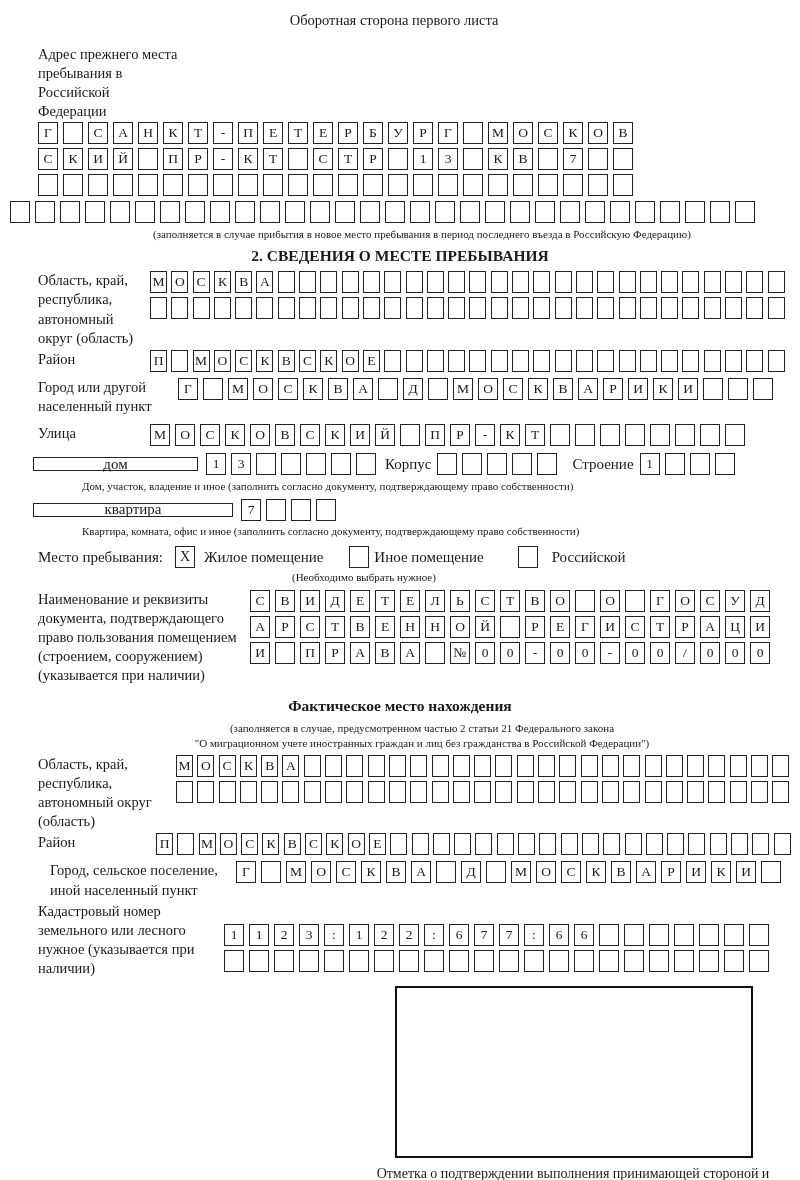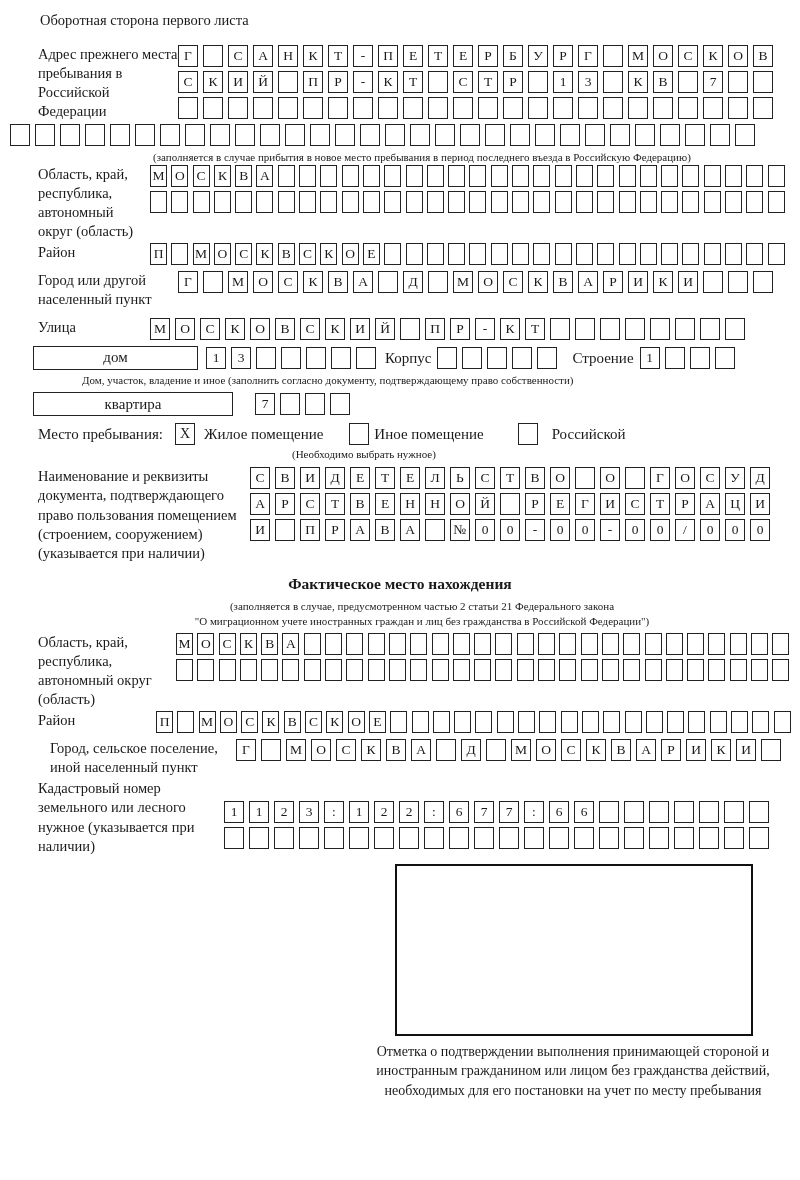--- a/index.html
+++ b/index.html
@@ -7,21 +7,21 @@
     position:relative;
     width:800px;
     height:1180px;
     background:#ffffff;
     color:#1a1a1a;
     font-family:"Liberation Serif", serif;
     overflow:hidden;
   }
   .corner-note{
     margin:12px 52px 0 0;
-    text-align:left;
+    text-align:center;
     font-size:14.5px;
     padding-left:40px;
   }
   .row{display:flex;align-items:flex-start;}
   .lbl{
     font-size:14.5px;
     line-height:1.32;
     flex:0 0 auto;
   }
   .boxcol{display:flex;flex-direction:column;}
@@ -44,21 +44,21 @@
   .center{text-align:center;}
   .sec-title{
     font-size:15.5px;
     font-weight:bold;
     text-align:center;
     margin:6px 0 6px 0;
   }
   .labelbox{
     box-sizing:border-box;
     border:1.8px solid #222222;
-    height:24px;
+    height:14px;
     display:flex;align-items:center;justify-content:center;
     font-size:15px;
     background:#ffffff;
   }
   .inline-lbl{font-size:15px;line-height:24px;}
   .checkbox{
     box-sizing:border-box;
     border:1.8px solid #222222;
     width:20px;height:22px;
     display:flex;align-items:center;justify-content:center;
@@ -80,21 +80,21 @@
     line-height:1.4;
   }
 </style>
 </head>
 <body>
 
 <div class="page">
 
   <div class="corner-note">Оборотная сторона первого листа</div>
 
-  <div class="row" style="margin:16px 0 0 38px;">
+  <div class="row" style="margin:16px 0 0 38px;flex-direction:column;">
     <div class="lbl" style="width:140px;">Адрес прежнего места пребывания в Российской Федерации</div>
     <div class="boxcol">
       <div class="boxrow">
           <span class="cell">Г</span>
           <span class="cell"></span>
           <span class="cell">С</span>
           <span class="cell">А</span>
           <span class="cell">Н</span>
           <span class="cell">К</span>
           <span class="cell">Т</span>
@@ -197,20 +197,21 @@
       <span class="cell"></span>
       <span class="cell"></span>
       <span class="cell"></span>
       <span class="cell"></span>
       <span class="cell"></span>
       <span class="cell"></span>
       <span class="cell"></span>
     </div>
   <div class="caption center">(заполняется в случае прибытия в новое место пребывания в период последнего въезда в Российскую Федерацию)</div>
 
+  <div class="sec-title">2. СВЕДЕНИЯ О МЕСТЕ ПРЕБЫВАНИЯ</div>
 
   <div class="row" style="margin-left:38px;">
     <div class="lbl" style="width:112px;">Область, край, республика, автономный округ (область)</div>
     <div class="boxcol c-sm">
       <div class="boxrow">
           <span class="cell">М</span>
           <span class="cell">О</span>
           <span class="cell">С</span>
           <span class="cell">К</span>
           <span class="cell">В</span>
@@ -393,29 +394,30 @@
     <div class="inline-lbl" style="margin:0 6px 0 10px;">Строение</div>
     <div class="boxrow" style="margin-bottom:0;">
         <span class="cell">1</span>
         <span class="cell"></span>
         <span class="cell"></span>
         <span class="cell"></span>
       </div>
   </div>
   <div class="caption" style="margin-left:38px;margin-top:3px;">Дом, участок, владение и иное (заполнить согласно документу, подтверждающему право собственности)</div>
 
-  <div class="row" style="margin-left:33px;margin-top:5px;align-items:center;gap:14px;">
+  <div class="row" style="margin-left:33px;margin-top:5px;align-items:center;">
     <div class="labelbox" style="width:200px;margin-right:8px;">квартира</div>
     <div class="boxrow" style="margin-bottom:0;">
         <span class="cell">7</span>
         <span class="cell"></span>
         <span class="cell"></span>
         <span class="cell"></span>
       </div>
   </div>
+  <div class="caption" style="margin-left:38px;margin-top:3px;">Квартира, комната, офис и иное (заполнить согласно документу, подтверждающему право собственности)</div>
 
   <div class="row" style="margin-left:38px;margin-top:6px;align-items:center;">
     <div class="inline-lbl">Место пребывания:</div>
     <span class="checkbox" style="margin-left:12px;">X</span>
     <div class="inline-lbl" style="margin-left:9px;">Жилое помещение</div>
     <span class="checkbox" style="margin-left:26px;"></span>
     <div class="inline-lbl" style="margin-left:5px;">Иное помещение</div>
     <span class="checkbox" style="margin-left:34px;"></span>
     <div class="inline-lbl" style="margin-left:14px;">Российской</div>
   </div>

